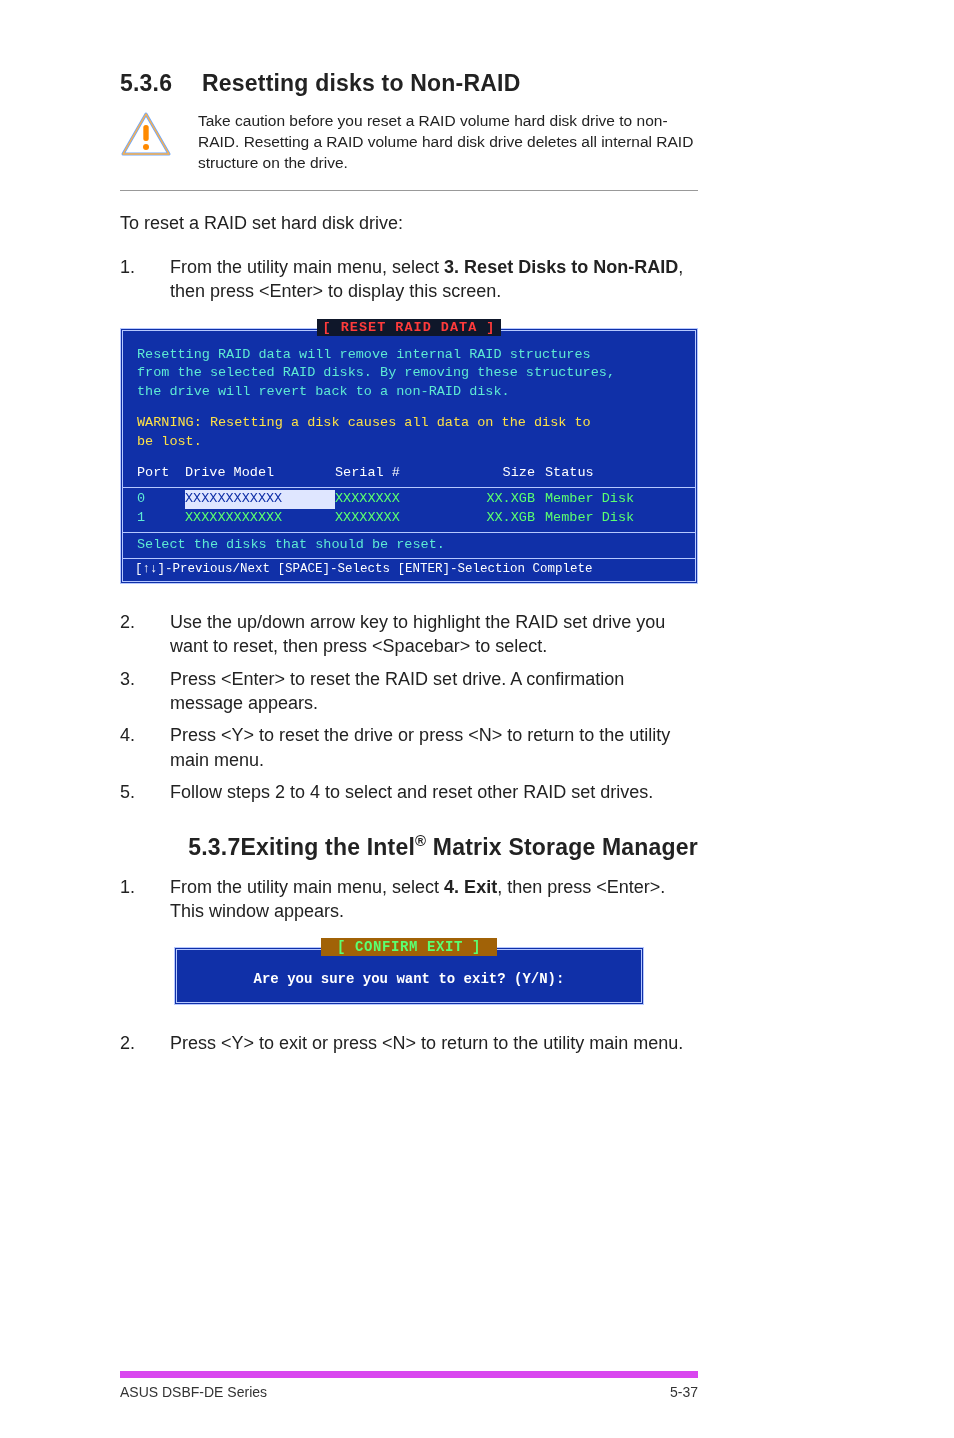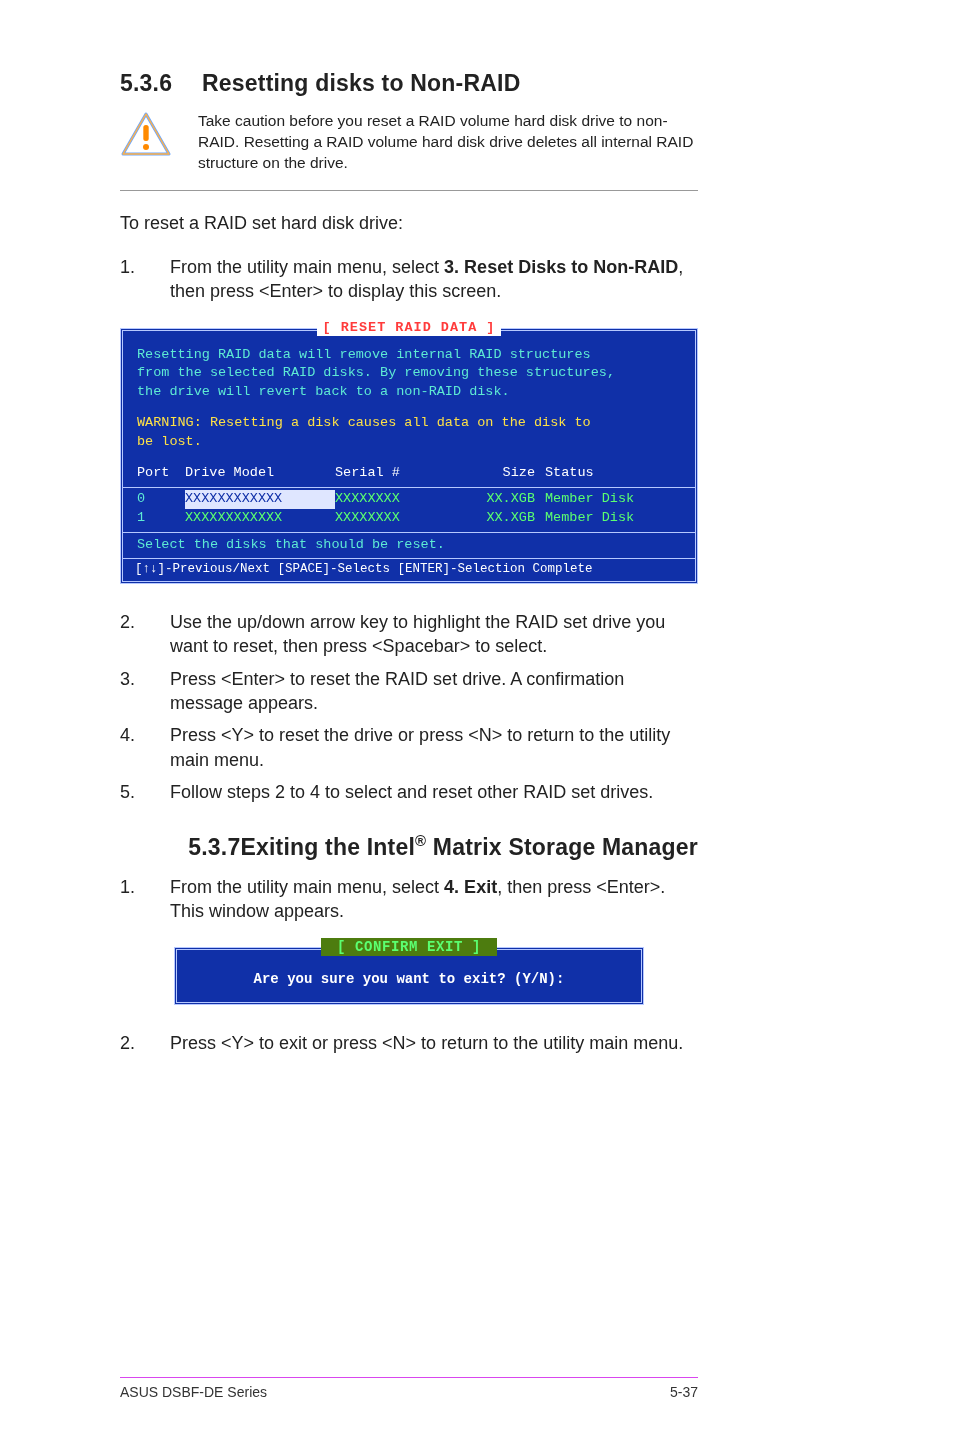--- a/index.html
+++ b/index.html
@@ -83,21 +83,21 @@
     border: 3.5px double #b6c8ff;
     width: 590px;
     box-sizing: border-box;
   }
   .term-title {
     text-align: center;
     margin-top: -12px;
     margin-bottom: 6px;
   }
   .term-title span {
-    background: #ffffff;
+    background: #0f172a;
     color: #ff3b3b;
     padding: 1px 6px;
     font-weight: bold;
     letter-spacing: 1px;
   }
   .term-body {
     padding: 2px 10px 4px 14px;
   }
   .term .yellow { color: #5eead4; }
   .term .red { color: #fde047; }
@@ -142,38 +142,38 @@
     width: 470px;
     box-sizing: border-box;
     padding: 0 12px 12px 12px;
   }
   .term2-title {
     text-align: center;
     margin-top: -12px;
     margin-bottom: 8px;
   }
   .term2-title span {
-    background: #4d7c0f;
+    background: #a16207;
     color: #5bff70;
     padding: 1px 16px;
     font-weight: bold;
     letter-spacing: 0.6px;
   }
   .term2-body {
     text-align: center;
     font-weight: bold;
     padding-top: 4px;
   }
 
   .page-footer {
     position: absolute;
     left: 120px;
     right: 72px;
     bottom: 38px;
-    border-top: 1px solid #d946ef;
+    border-top: 7px solid #d946ef;
     font-size: 14px;
     color: #333;
     padding-top: 6px;
     display: flex;
     justify-content: space-between;
   }
 </style>
 </head>
 <body>
 

